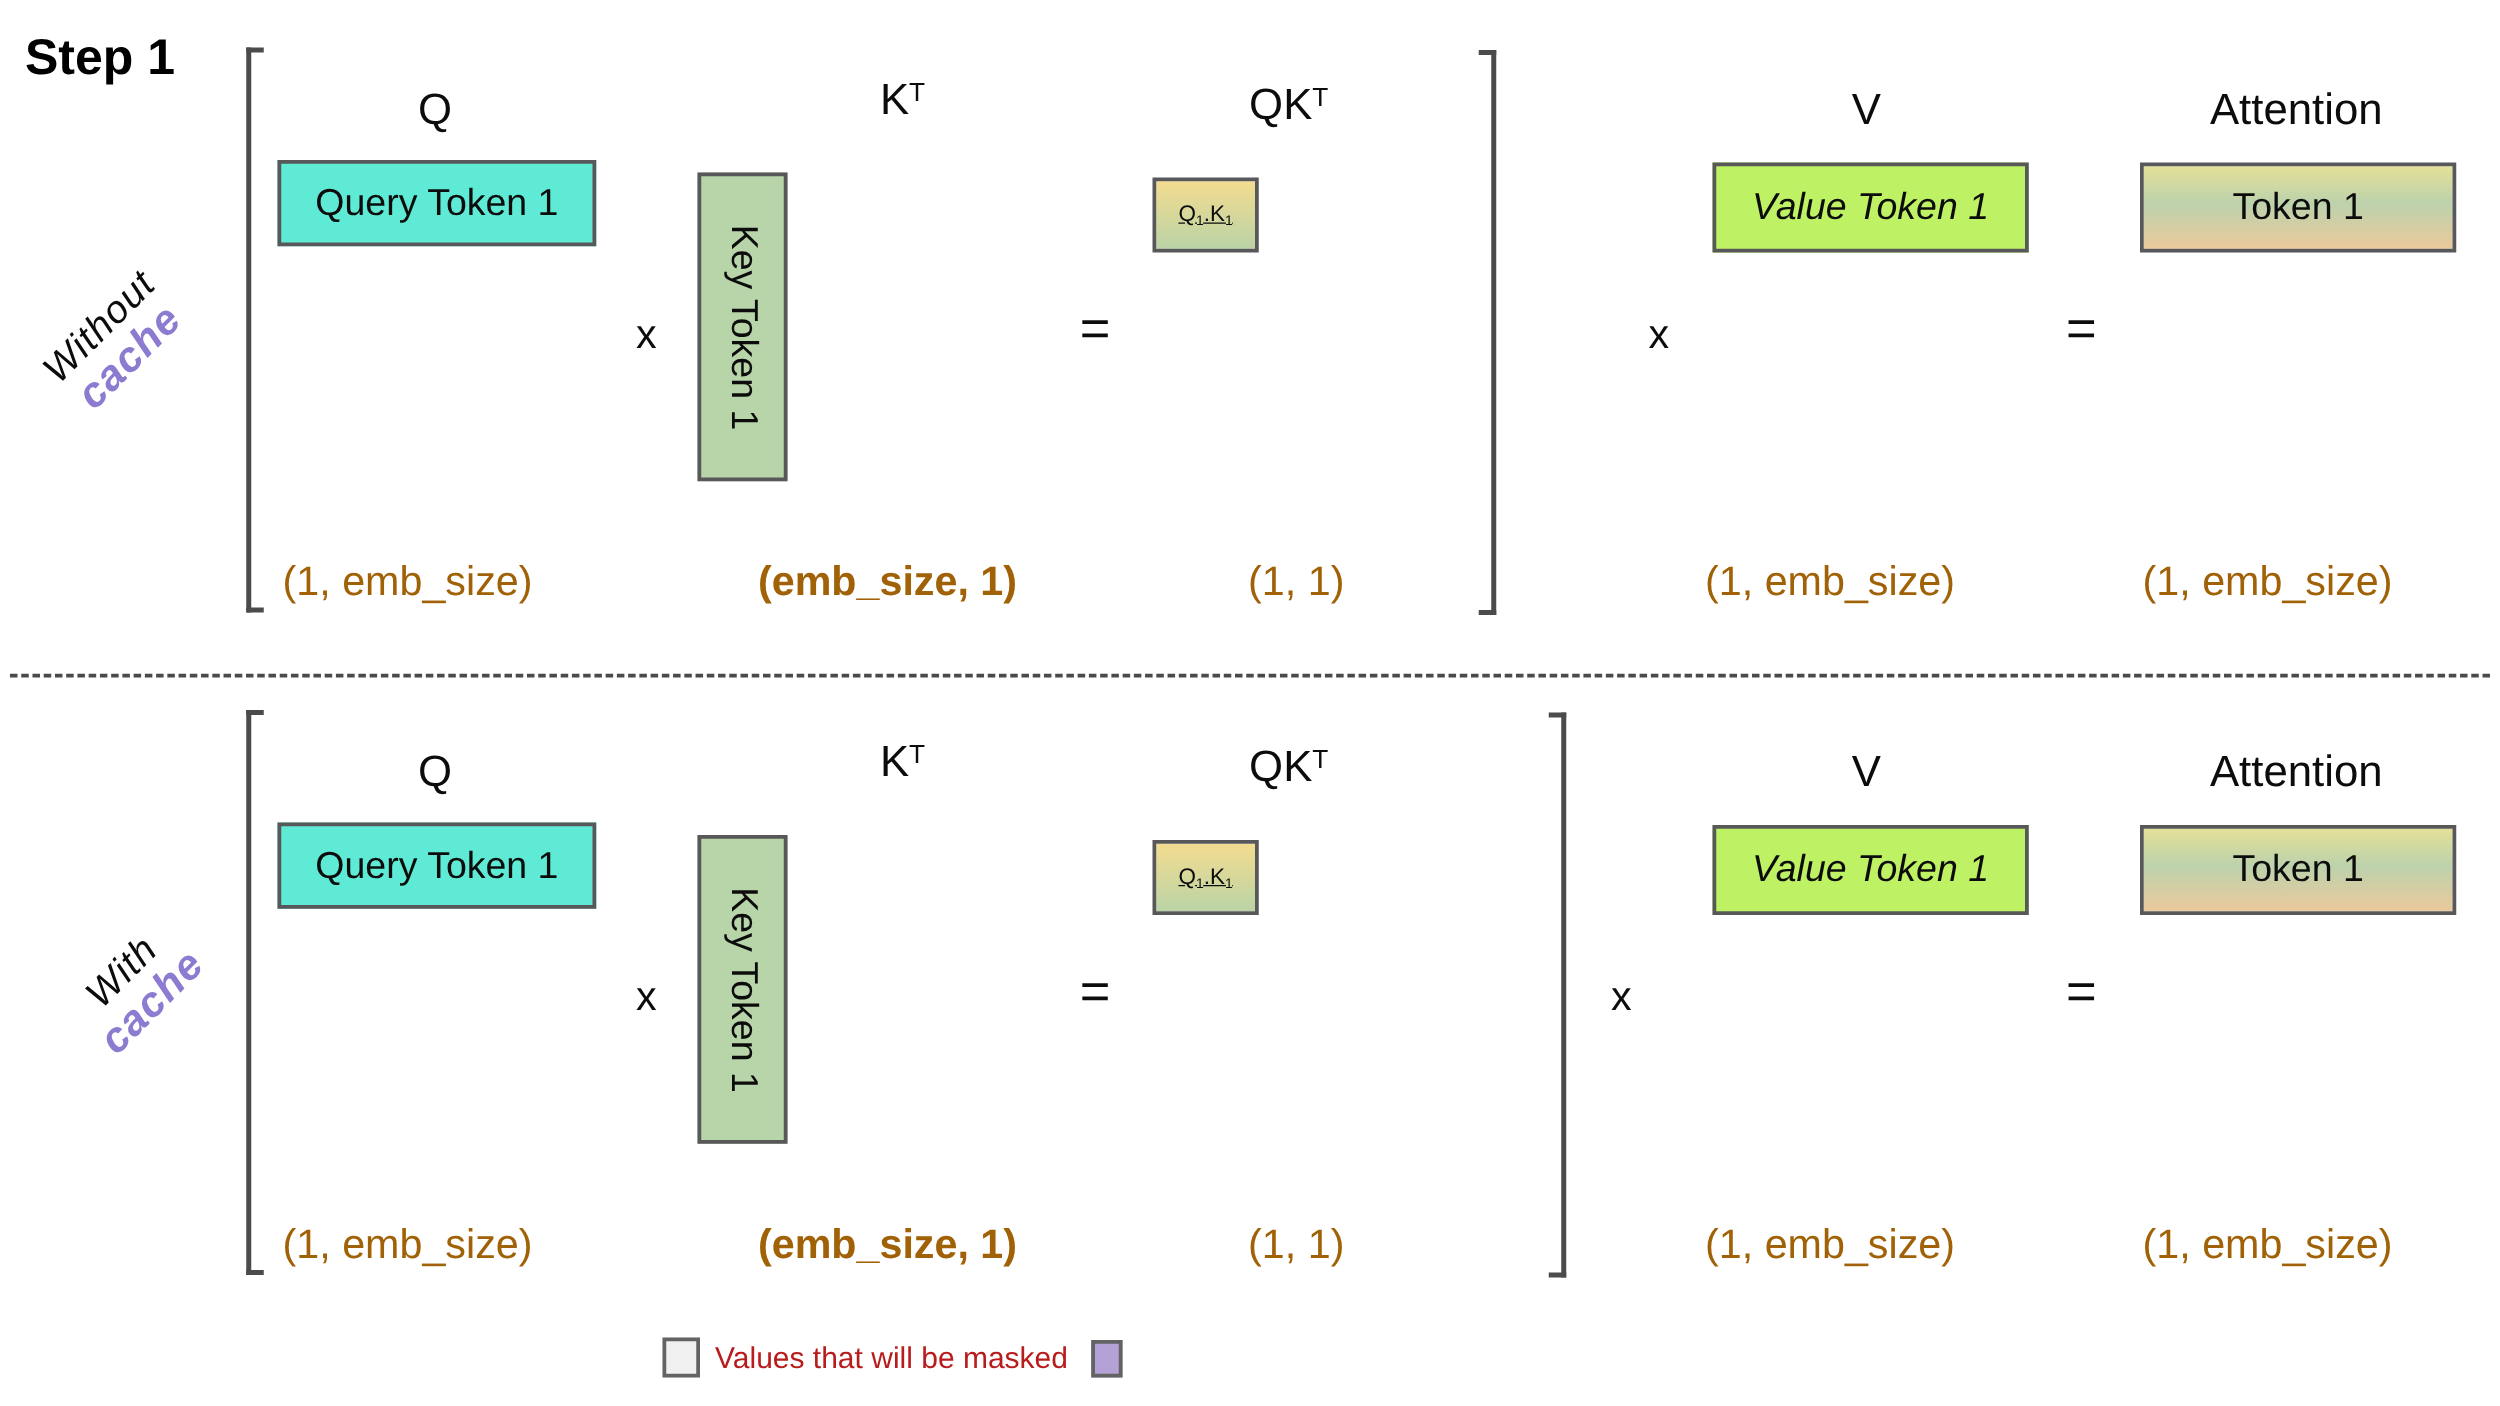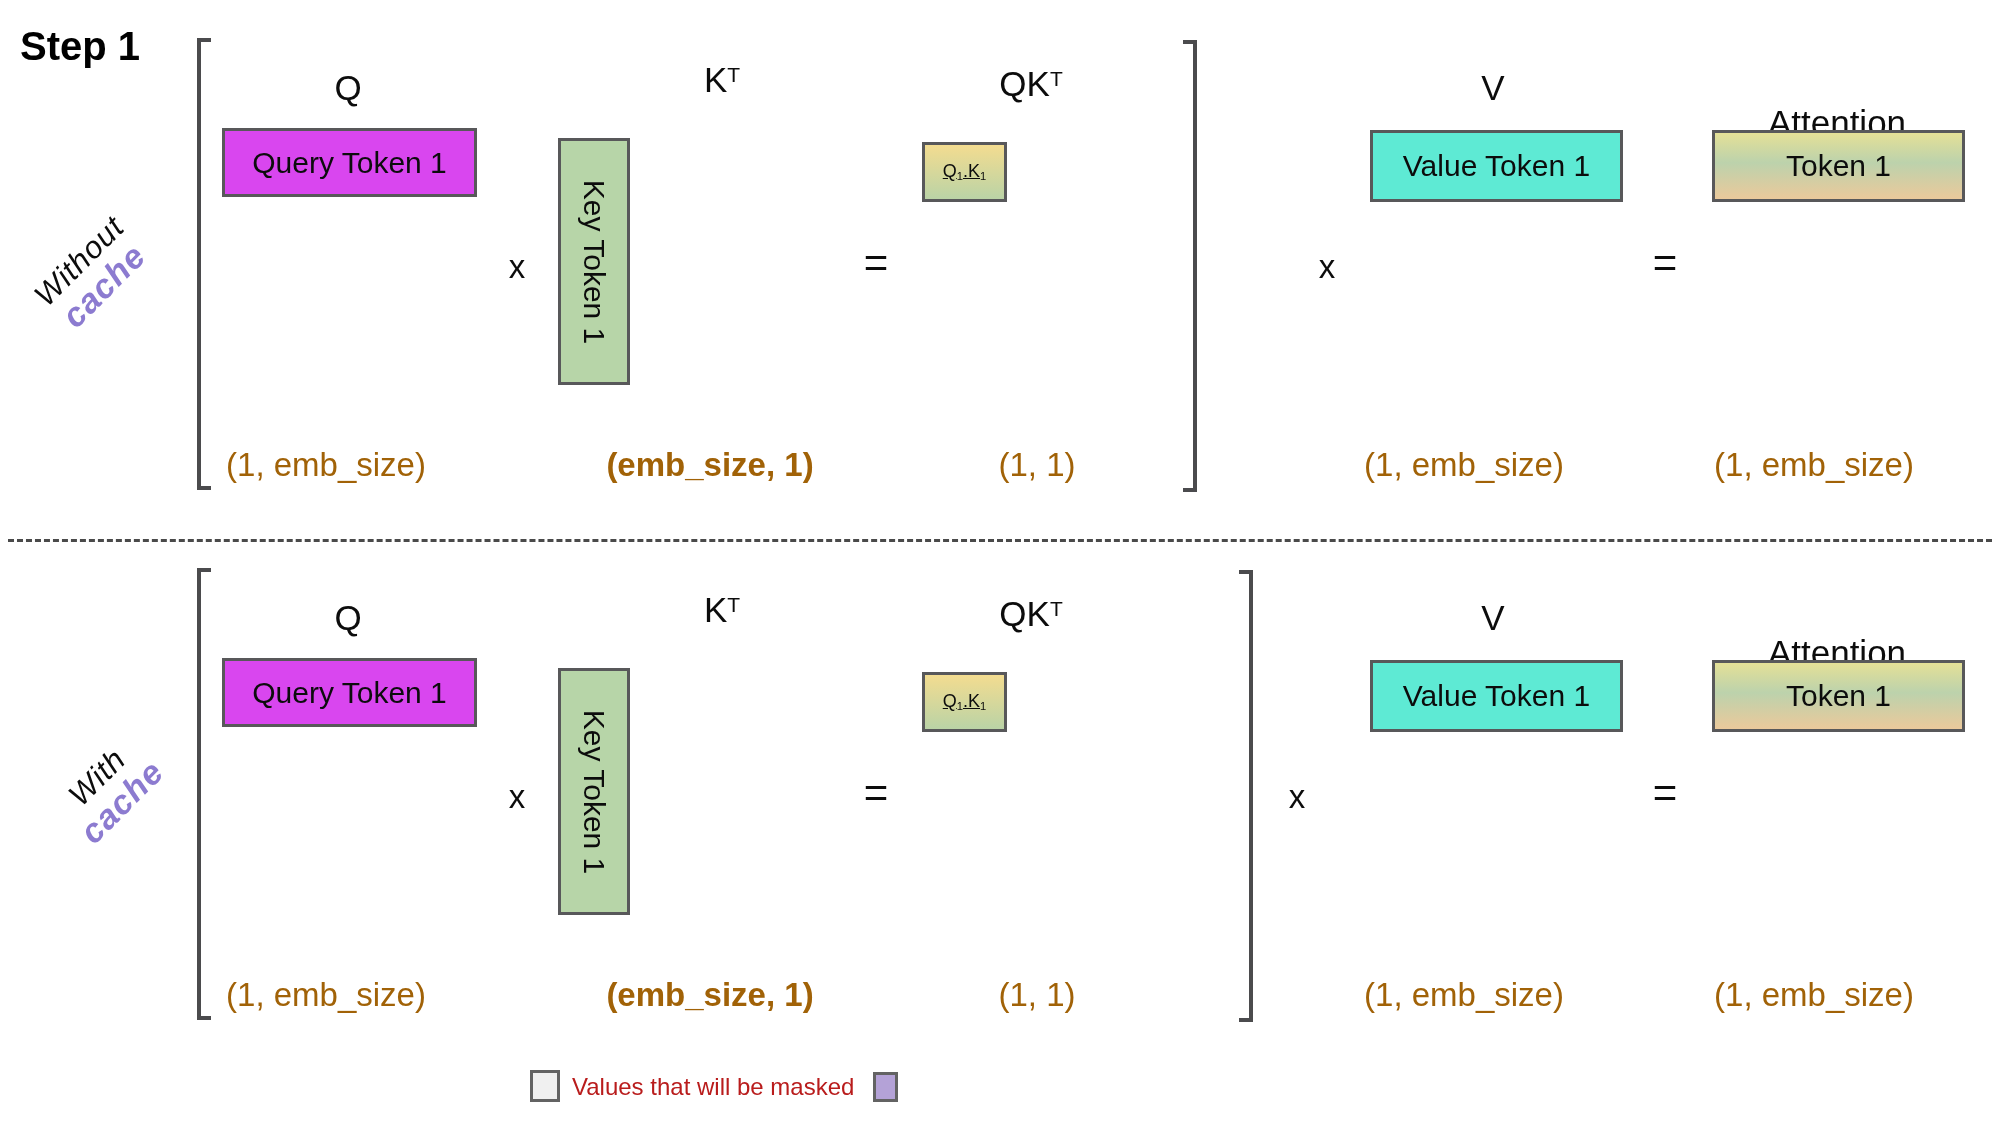--- a/index.html
+++ b/index.html
@@ -30,31 +30,31 @@
   #row-with .side-label{left:28px;top:178px;}
   .side-line1{font-style:italic;font-size:31px;color:#0c0c0c;letter-spacing:1px;}
   .side-line2{font-style:italic;font-weight:bold;font-size:34px;color:#8C7BD0;letter-spacing:1px;}
 
   
   .header{position:absolute;transform:translate(-50%,-50%);font-size:35px;color:#0c0c0c;white-space:nowrap;}
   .h-q{left:348px;top:88px;}
   .h-k{left:702px;top:80px;margin-left:20px;}
   .h-qk{left:1031px;top:84px;}
   .h-v{left:1493px;top:88px;}
-  .h-att{left:1837px;top:88px;margin-top:35px;}
+  .h-att{left:1837px;top:88px;}
   .header sup{font-size:0.6em;vertical-align:0.5em;}
 
   
   .box{position:absolute;border:3px solid #58585A;box-sizing:border-box;
     display:flex;align-items:center;justify-content:center;font-size:30px;color:#0c0c0c;}
-  .q-box{left:222px;top:128px;width:255px;height:69px;background:#d946ef;}
+  .q-box{left:222px;top:128px;width:255px;height:69px;background:#5eead4;}
   .k-box{left:558px;top:138px;width:72px;height:247px;background:#B7D5A8;}
   .qk-box{left:922px;top:142px;width:85px;height:60px;
     background:linear-gradient(180deg,#F3DC90 0%,#BAD3A6 100%);font-size:18px;text-decoration:underline;}
-  .v-box{left:1370px;top:130px;width:253px;height:72px;background:#5eead4;}
+  .v-box{left:1370px;top:130px;width:253px;height:72px;background:#bef264;font-style:italic;}
   .att-box{left:1712px;top:130px;width:253px;height:72px;
     background:linear-gradient(180deg,#E4E097 0%,#BCD2AC 45%,#EBC99B 100%);}
   .k-box-text{white-space:nowrap;transform:rotate(90deg);}
   .qk-box sub{font-size:0.62em;vertical-align:-0.3em;}
 
   
   .op{position:absolute;transform:translate(-50%,-50%);font-size:33px;color:#0c0c0c;}
   .op-x1{left:517px;top:267px;}
   .op-eq1{left:876px;top:263px;font-size:42px;}
   .op-x2{left:1327px;top:267px;}

